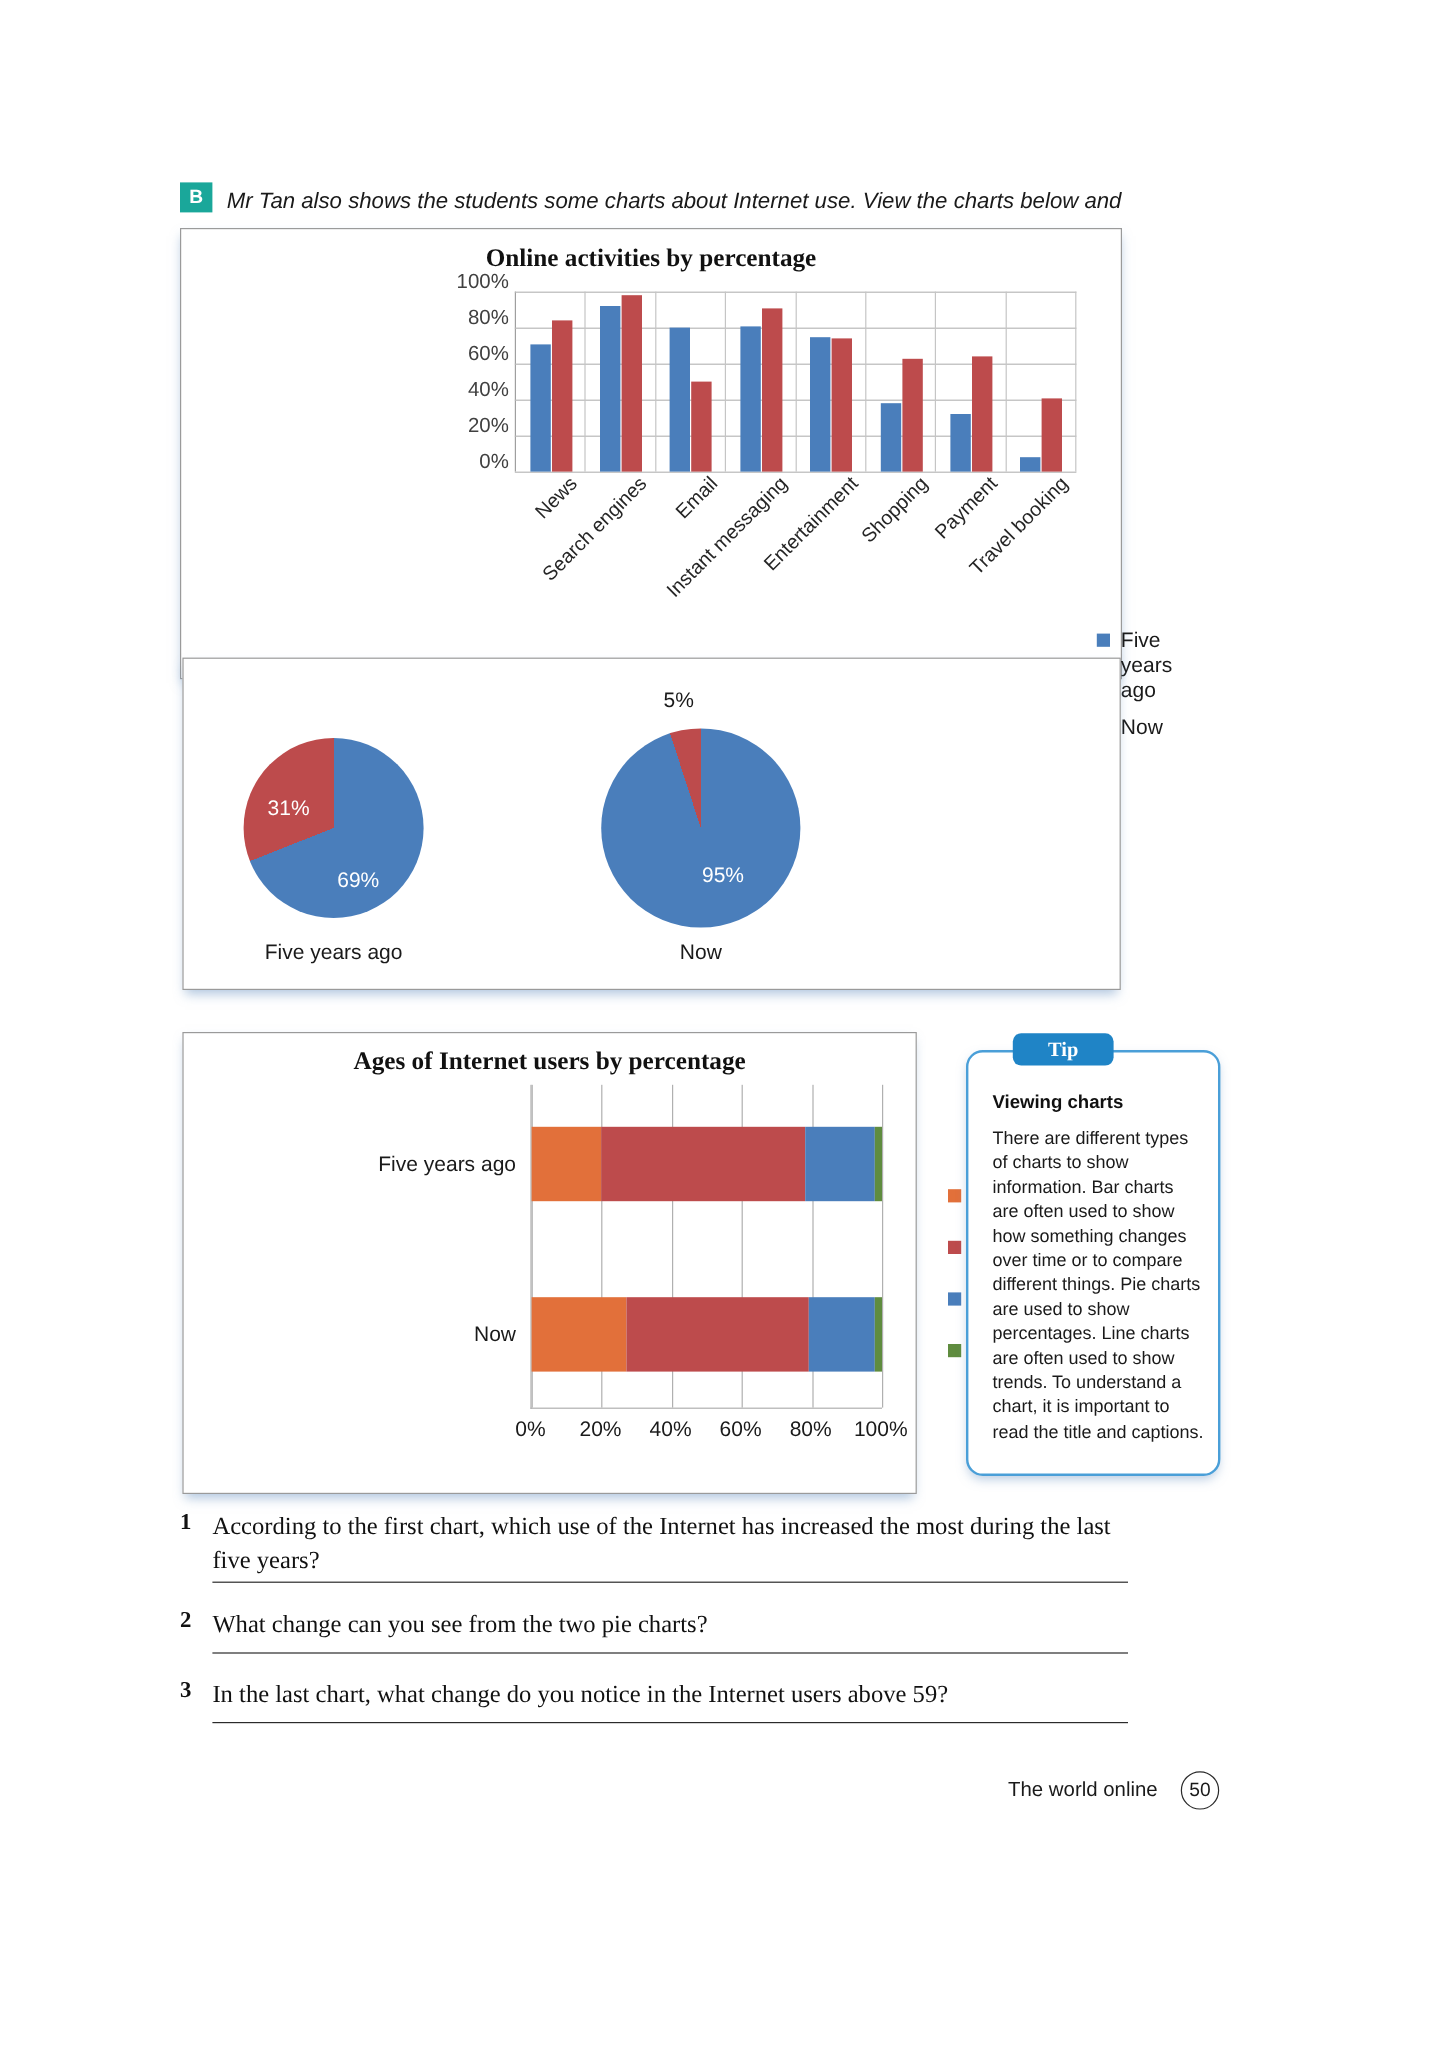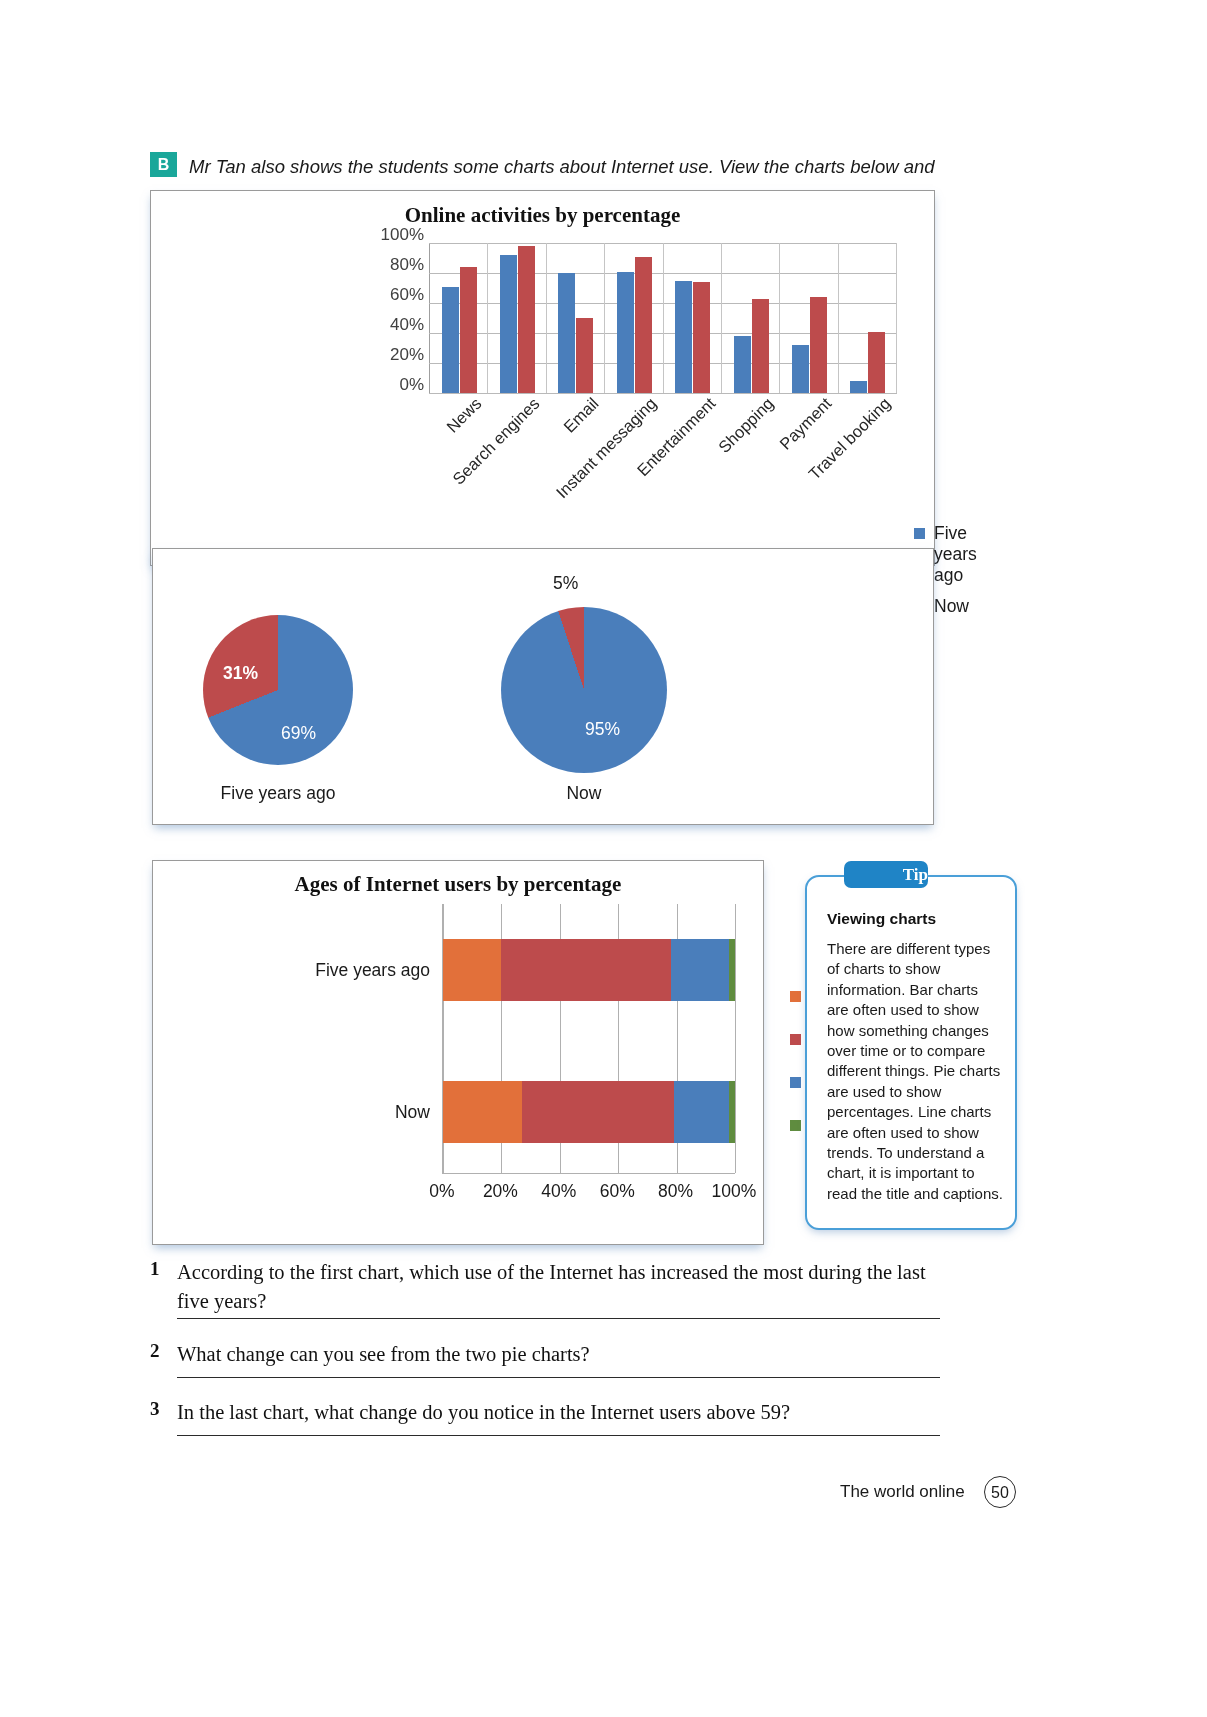--- a/index.html
+++ b/index.html
@@ -193,21 +193,21 @@
     box-shadow: 0 4px 9px -2px rgba(110,150,195,0.5);
   }
   #tip-tab {
     position: absolute; left: 844px; top: 861px;
     width: 84px; height: 27px;
     background: #1f84c6;
     border-radius: 7px;
     color: #ffffff;
     font-family: "Liberation Serif", serif;
     font-weight: bold; font-size: 17px;
-    text-align: right; line-height: 27px;
+    text-align: center; line-height: 27px;
   }
   .tip-heading {
     position: absolute; left: 20px; top: 33px;
     font-family: "Liberation Sans", sans-serif;
     font-weight: bold; font-size: 15.5px; color: #111111;
   }
   .tip-body {
     position: absolute; left: 20px; top: 62px; width: 176px;
     font-family: "Liberation Sans", sans-serif;
     font-size: 15px; line-height: 20.4px; color: #1a1a1a;
@@ -334,21 +334,21 @@
       </div>
     </div>
 </div>
 
 <div class="panel" id="panel-pie">
   <div id="pie-area">
       <div class="pie-wrap" style="left: 50px; top: 66px; width: 150px;">
         <div class="pie" style="width: 150px; height: 150px; background: conic-gradient(rgb(74, 126, 187) 0%, rgb(74, 126, 187) 69%, rgb(189, 75, 76) 69%, rgb(189, 75, 76) 100%);"></div>
         <div class="pie-caption" style="top: 168px;">Five years ago</div>
         <div class="pie-dl on-slice" style="left: 78px; top: 108px;">69%</div>
-        <div class="pie-dl on-slice" style="left: 20px; top: 48px; font-weight: bold;">31%</div>
+        <div class="pie-dl on-slice" style="left: 20px; top: 48px;">31%</div>
       </div>
       <div class="pie-wrap" style="left: 348px; top: 58px; width: 166px;">
         <div class="pie" style="width: 166px; height: 166px; background: conic-gradient(rgb(74, 126, 187) 0%, rgb(74, 126, 187) 95%, rgb(189, 75, 76) 95%, rgb(189, 75, 76) 100%);"></div>
         <div class="pie-caption" style="top: 176px;">Now</div>
         <div class="pie-dl on-slice" style="left: 84px; top: 112px;">95%</div>
         <div class="pie-dl" style="left: 52px; top: -34px;">5%</div>
       </div>
     </div>
 </div>
 

